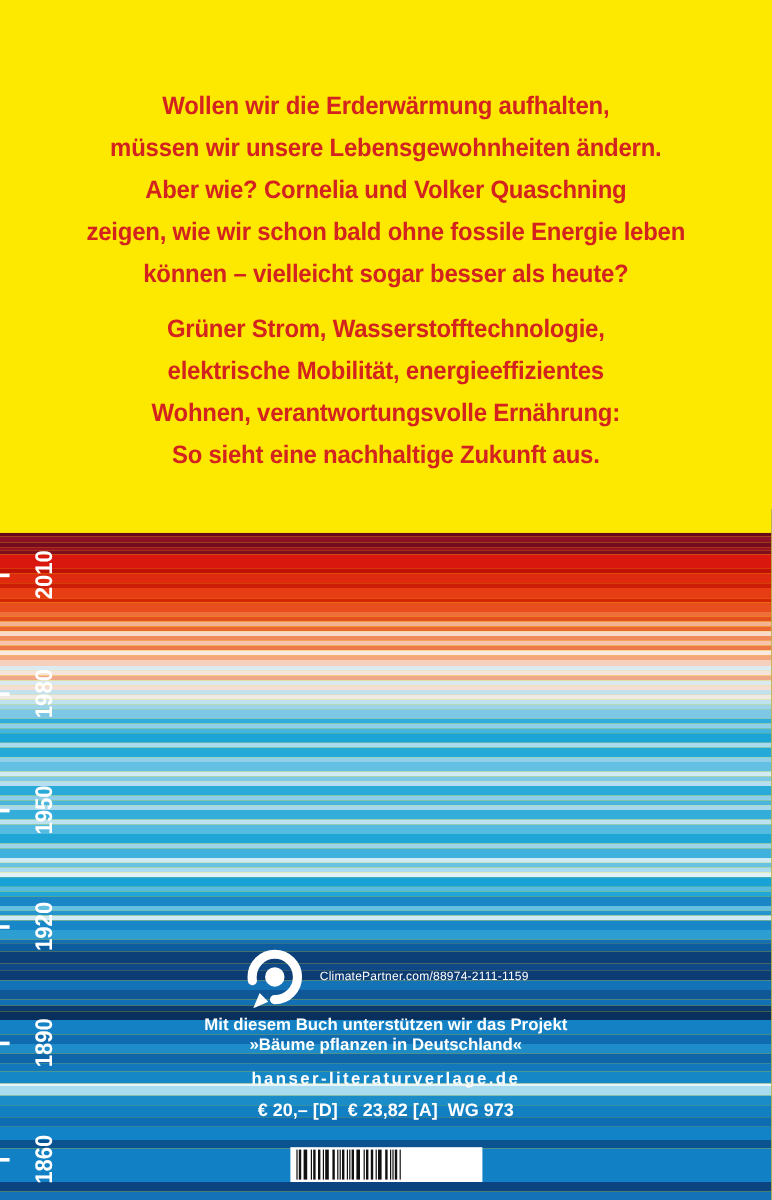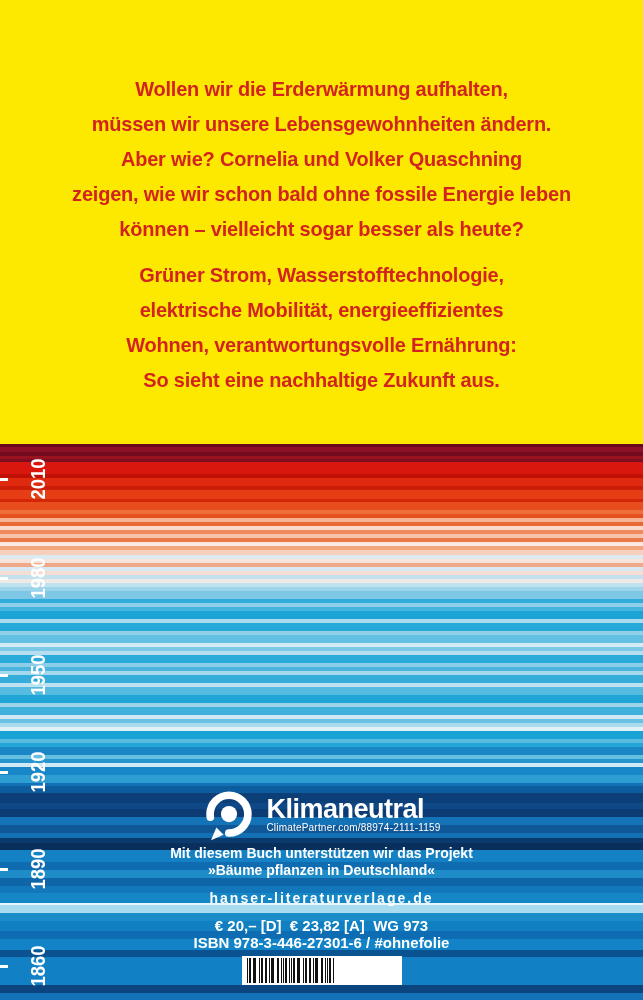--- a/index.html
+++ b/index.html
@@ -179,32 +179,30 @@
         <span class="yeartick" style="top: 521px;"></span>
       </div>
 
     <div id="kn">
       <svg id="kn-icon" viewBox="0 0 60 60">
         <circle cx="30" cy="29" r="21" fill="none" stroke="#ffffff" stroke-width="8.5" stroke-dasharray="103 29" stroke-dashoffset="-62" stroke-linecap="round"></circle>
         <circle cx="30" cy="29" r="9" fill="#ffffff"></circle>
         <path d="M 16 44 L 24 52 L 10 58 Z" fill="#ffffff"></path>
       </svg>
       <div id="kn-text">
-        <div id="kn-title">Klimaneutral</div>
         <div id="kn-url">ClimatePartner.com/88974-2111-1159</div>
       </div>
     </div>
 
     <div class="ctr" id="proj1">Mit diesem Buch unterstützen wir das Projekt</div>
     <div class="ctr" id="site">hanser-literaturverlage.de</div>
 
     <div class="ctr" id="proj2">»Bäume pflanzen in Deutschland«</div>
 
     <div class="ctr" id="price">€ 20,– [D]  € 23,82 [A]  WG 973</div>
-    <div class="ctr" id="isbn">ISBN 978-3-446-27301-6 / #ohnefolie</div>
 
     <div id="barcode">
         <span class="bar" style="width: 1px; margin-right: 1px; background: rgb(17, 17, 17);"></span>
         <span class="bar" style="width: 2px; margin-right: 2px; background: rgb(17, 17, 17);"></span>
         <span class="bar" style="width: 3px; margin-right: 3px; background: rgb(17, 17, 17);"></span>
         <span class="bar" style="width: 1px; margin-right: 1px; background: rgb(17, 17, 17);"></span>
         <span class="bar" style="width: 2px; margin-right: 2px; background: rgb(17, 17, 17);"></span>
         <span class="bar" style="width: 2px; margin-right: 2px; background: rgb(17, 17, 17);"></span>
         <span class="bar" style="width: 1px; margin-right: 1px; background: rgb(17, 17, 17);"></span>
         <span class="bar" style="width: 3px; margin-right: 3px; background: rgb(17, 17, 17);"></span>

